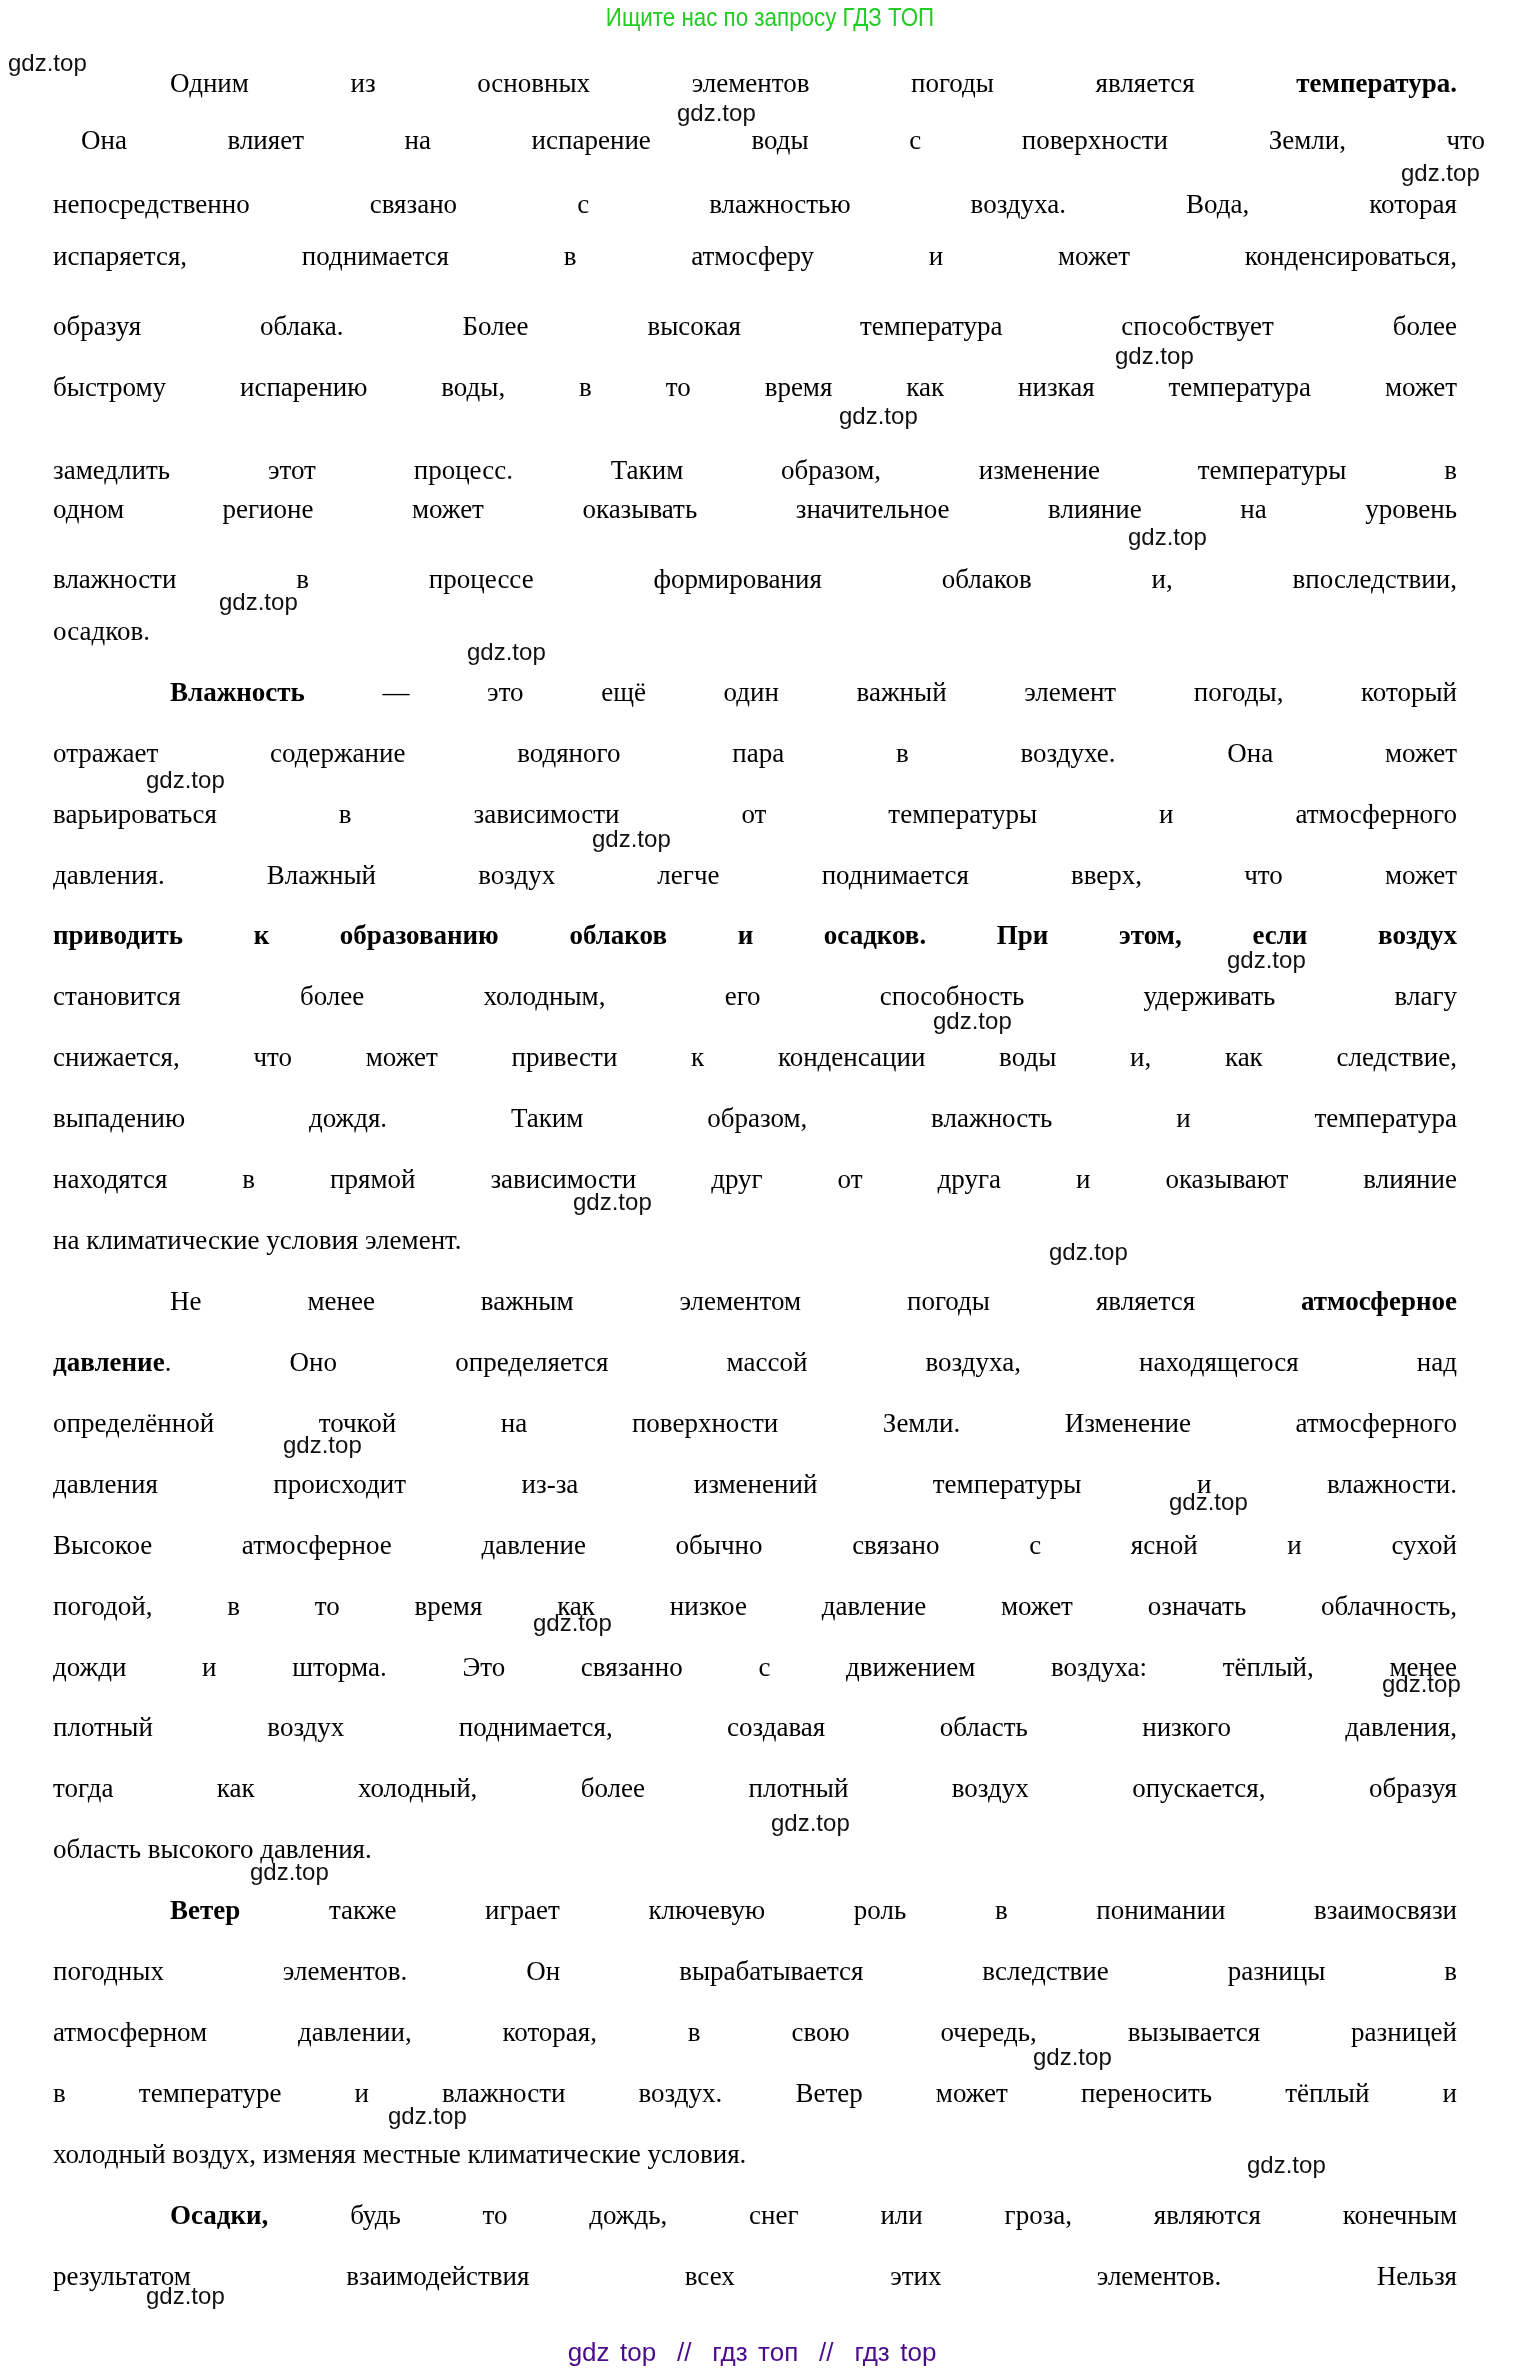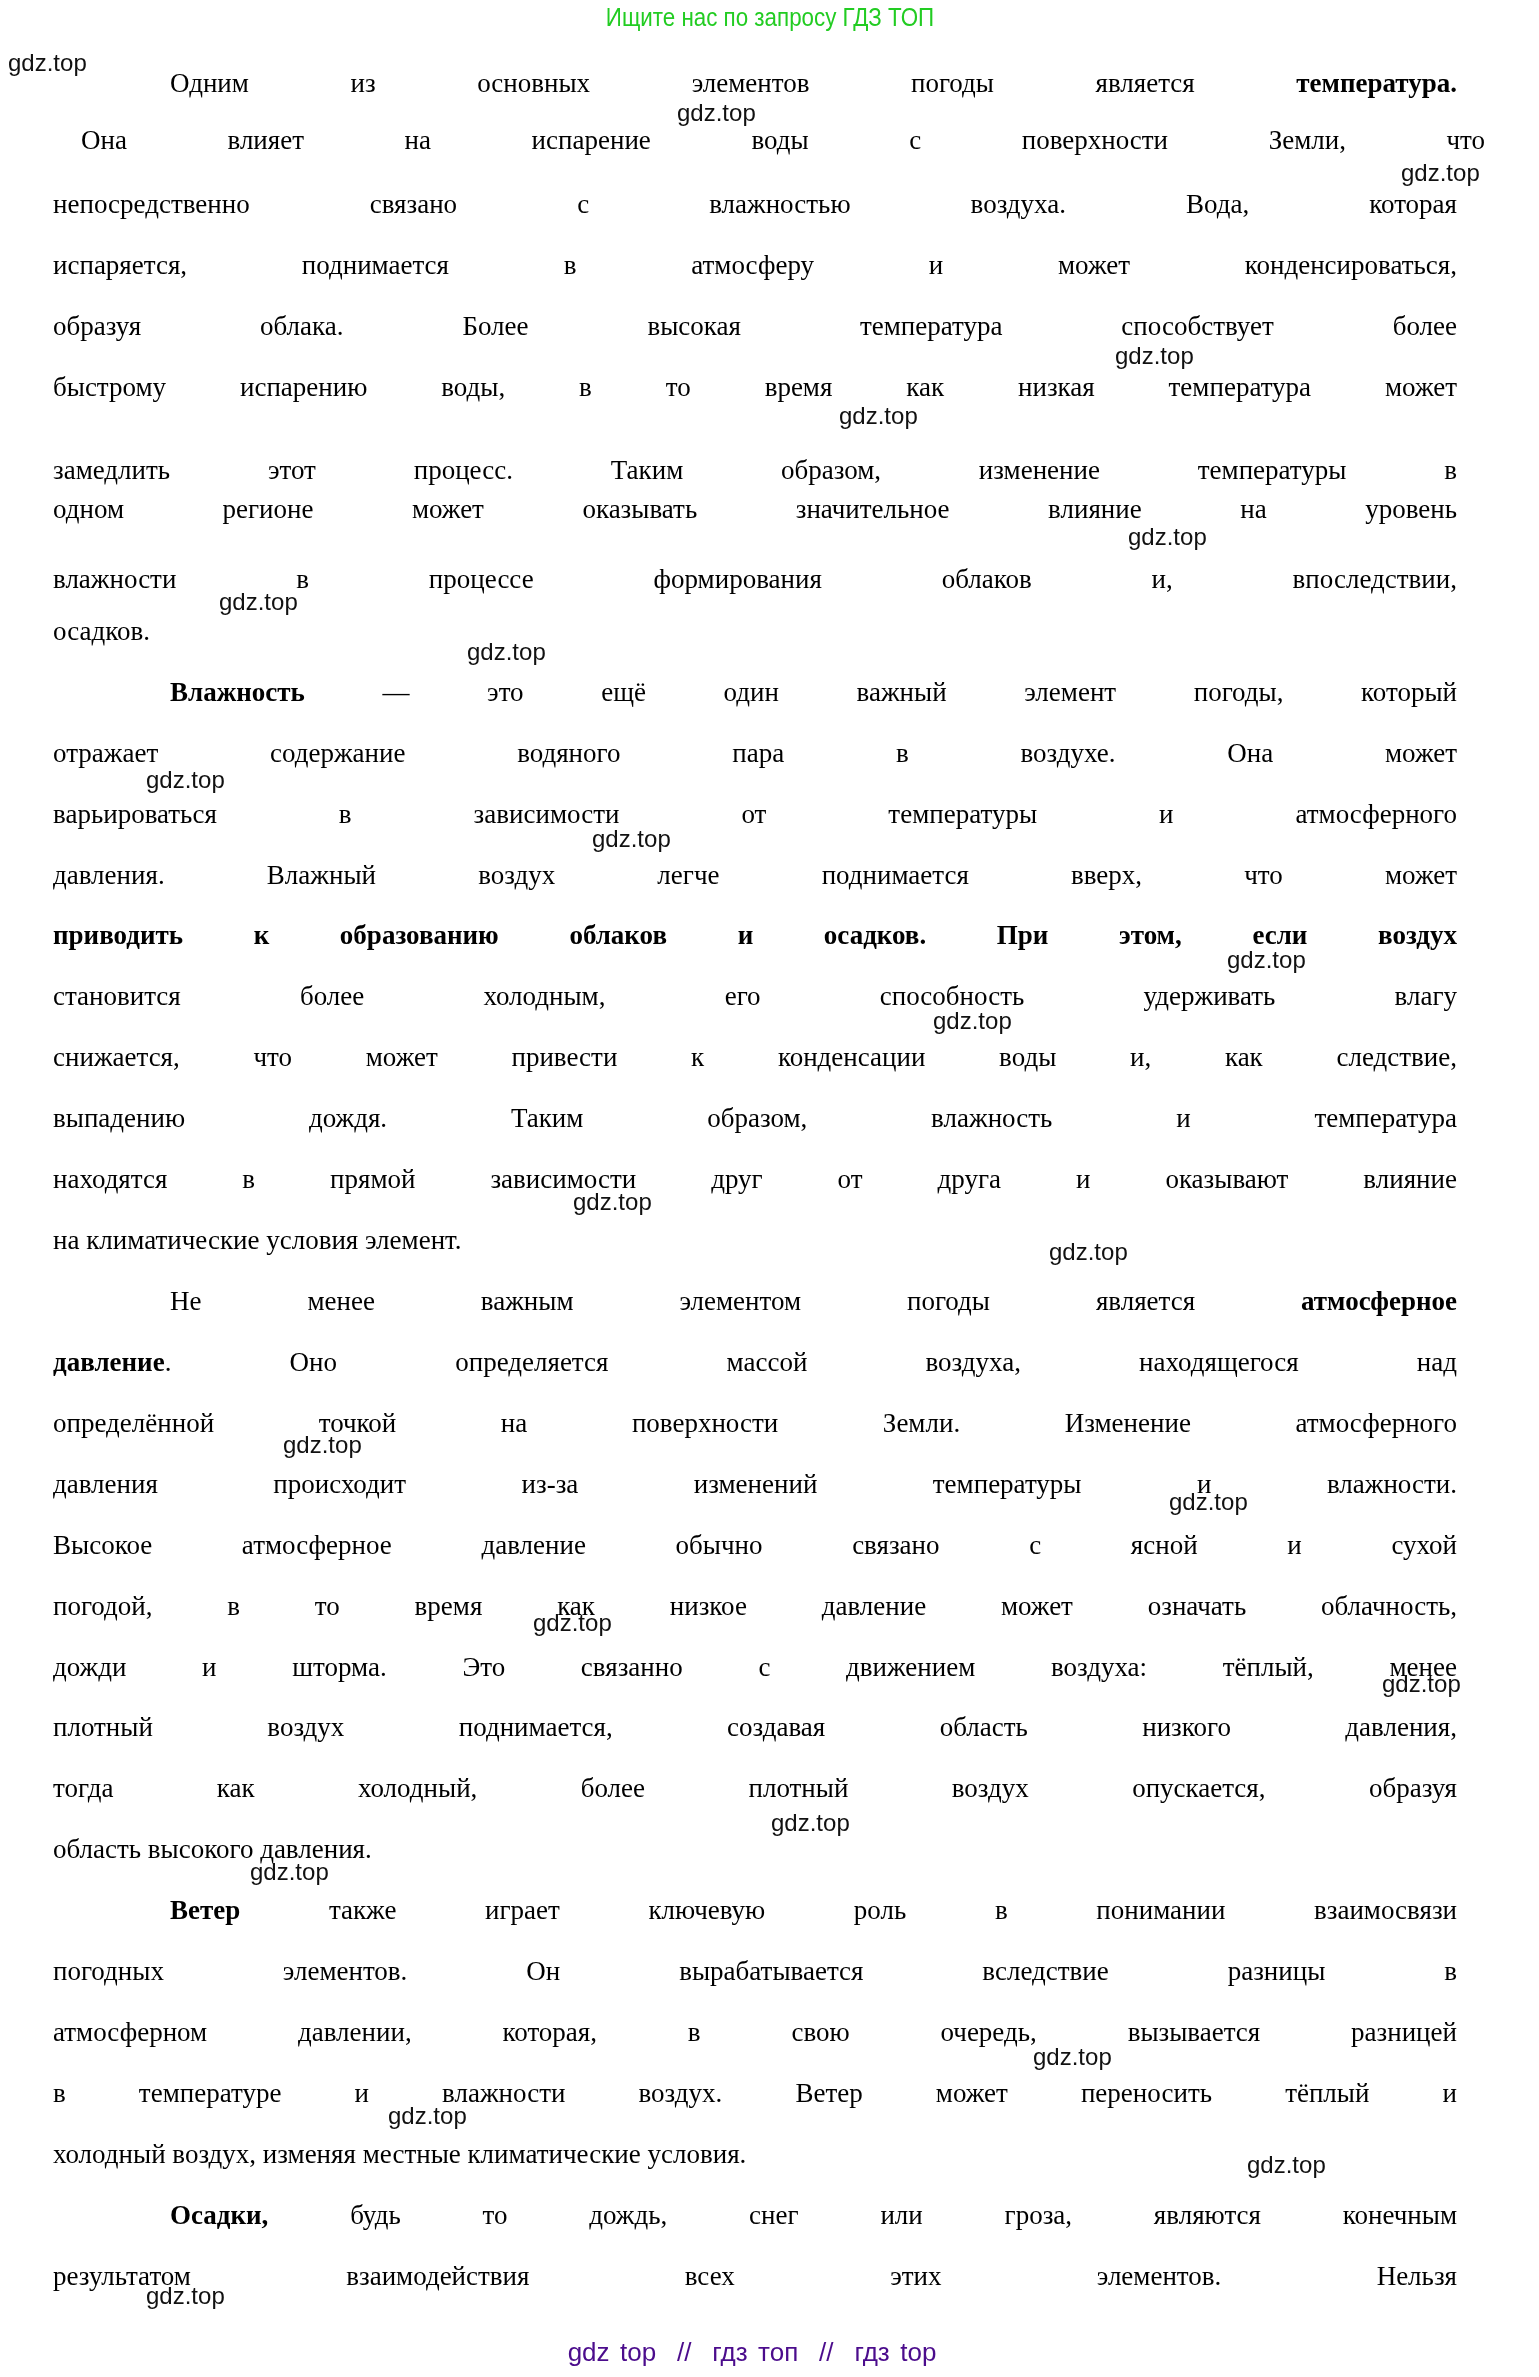--- a/index.html
+++ b/index.html
@@ -30,21 +30,21 @@
 </style>
 </head>
 <body>
 
 <div class="header">Ищите нас по запросу ГДЗ ТОП</div>
 
 <div id="doc">
     <div class="line indent" style="top: 59px; white-space: nowrap; display: block;"><span>Одним из основных элементов погоды является </span><b>температура.</b><span></span></div>
     <div class="line" style="top: 116px; white-space: nowrap; display: block; margin-left: 28px;"><span>Она влияет на испарение воды с поверхности Земли, что</span></div>
     <div class="line" style="top: 180px; white-space: nowrap; display: block;"><span>непосредственно связано с влажностью воздуха. Вода, которая</span></div>
-    <div class="line" style="top: 241px; white-space: nowrap; display: block;"><span>испаряется, поднимается в атмосферу и может конденсироваться,</span></div>
+    <div class="line" style="top: 232px; white-space: nowrap; display: block;"><span>испаряется, поднимается в атмосферу и может конденсироваться,</span></div>
     <div class="line" style="top: 302px; white-space: nowrap; display: block;"><span>образуя облака. Более высокая температура способствует более</span></div>
     <div class="line" style="top: 363px; white-space: nowrap; display: block;"><span>быстрому испарению воды, в то время как низкая температура может</span></div>
     <div class="line" style="top: 424px; white-space: nowrap; display: block; margin-top: 22px;"><span>замедлить этот процесс. Таким образом, изменение температуры в</span></div>
     <div class="line" style="top: 485px; white-space: nowrap; display: block;"><span>одном регионе может оказывать значительное влияние на уровень</span></div>
     <div class="line" style="top: 555px; white-space: nowrap; display: block;"><span>влажности в процессе формирования облаков и, впоследствии,</span></div>
     <div class="line last" style="top: 607px;"><span>осадков.</span></div>
     <div class="line indent" style="top: 668px; white-space: nowrap; display: block;"><span></span><b>Влажность</b><span> — это ещё один важный элемент погоды, который</span></div>
     <div class="line" style="top: 729px; white-space: nowrap; display: block;"><span>отражает содержание водяного пара в воздухе. Она может</span></div>
     <div class="line" style="top: 790px; white-space: nowrap; display: block;"><span>варьироваться в зависимости от температуры и атмосферного</span></div>
     <div class="line" style="top: 851px; white-space: nowrap; display: block;"><span>давления. Влажный воздух легче поднимается вверх, что может</span></div>

